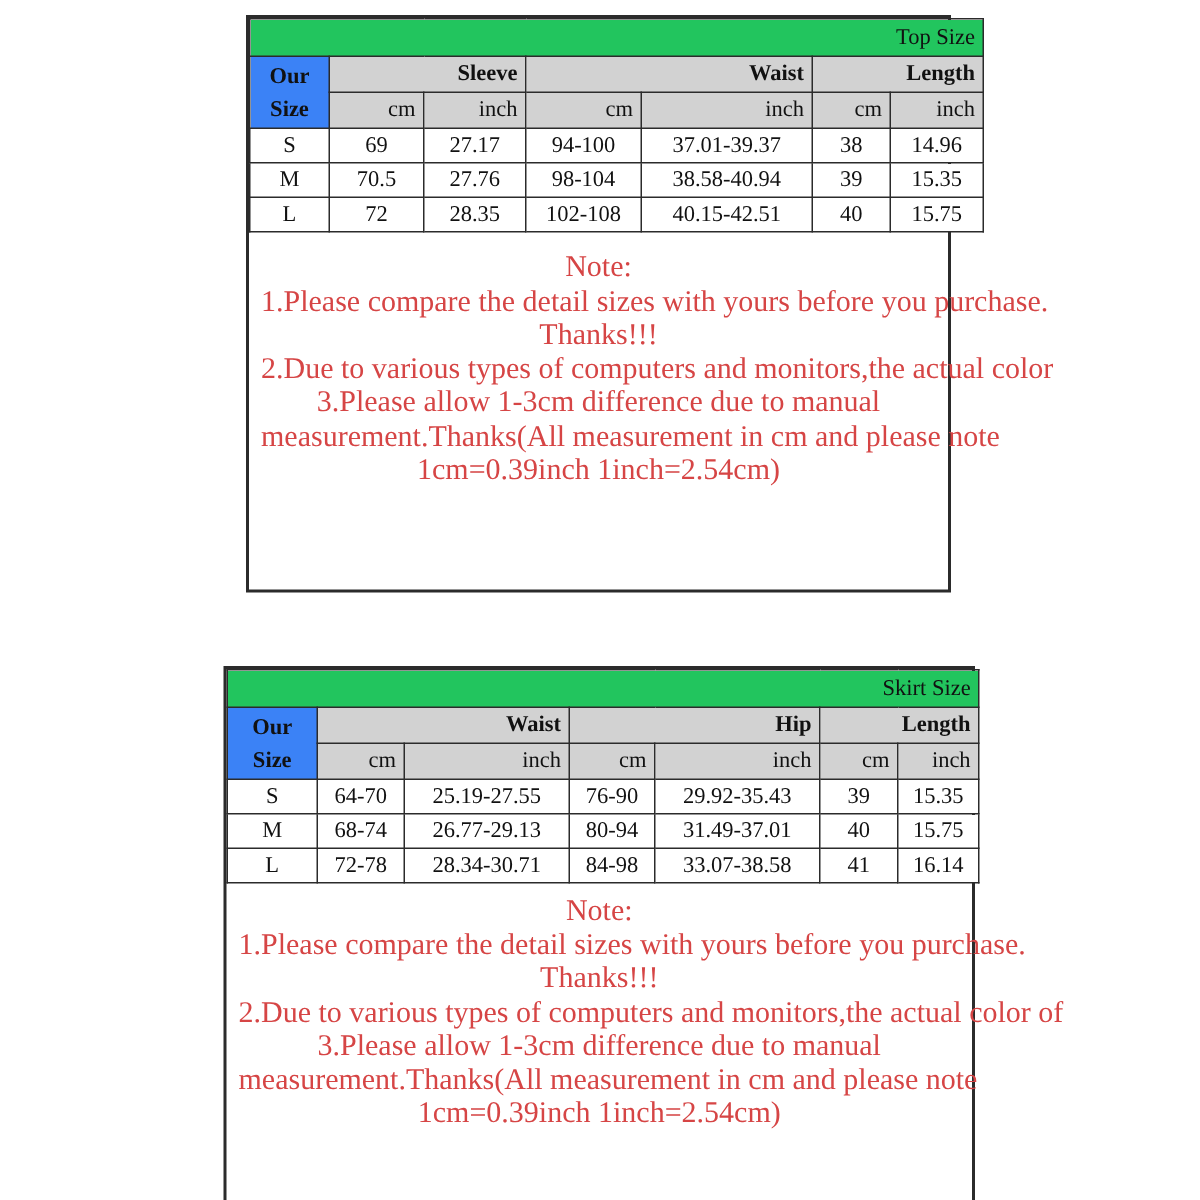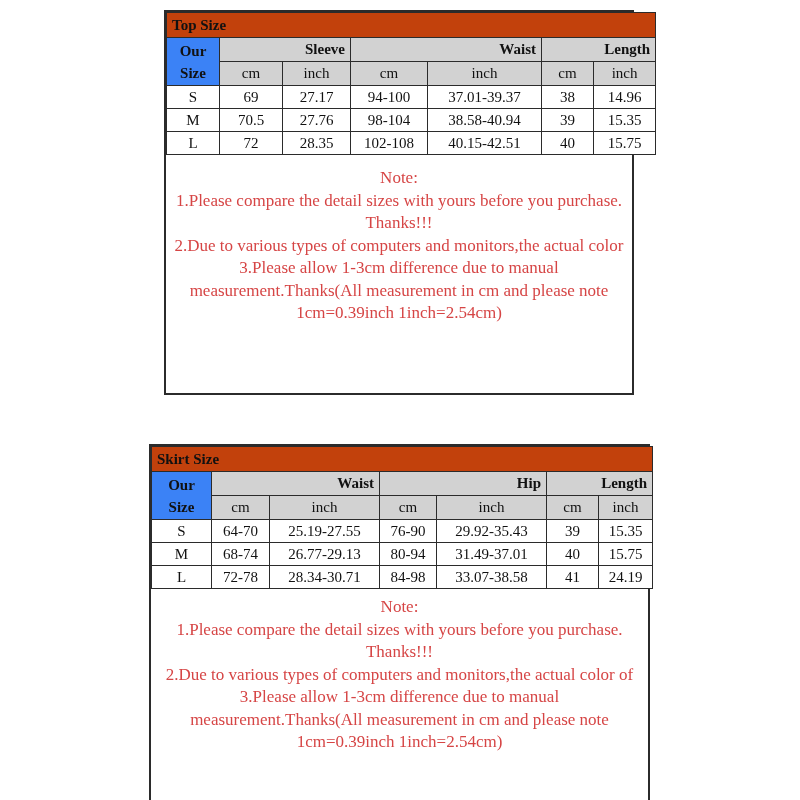--- a/index.html
+++ b/index.html
@@ -56,35 +56,35 @@
 
   .hdr {
     background: #d2d2d2;
     font-weight: bold;
     text-align: right;
     height: 23px;
     line-height: 23px;
   }
 
   .hdr-title {
-    background: #c2410c;
-    font-weight: bold;
-    text-align: left;
+    background: #22c55e;
+    font-weight: normal;
+    text-align: right;
     font-size: 16px;
     height: 24px;
     line-height: 24px;
     border-top: none;
     border-left: none;
     border-right: none;
   }
 
   .sub-unit {
     background: #d2d2d2;
     font-weight: normal;
-    text-align: center;
+    text-align: right;
     height: 23px;
     line-height: 23px;
     font-size: 15px;
   }
 
   .size-col {
     background: #3b82f6;
     font-weight: bold;
     text-align: center;
     vertical-align: middle;
@@ -102,21 +102,21 @@
 
   .note-area {
     position: absolute;
     left: 0;
     right: 0;
     bottom: 0;
     padding: 0 8px;
     box-sizing: border-box;
     text-align: center;
     color: #d64545;
-    font-size: 17px;
+    font-size: 20px;
     line-height: 22.5px;
     font-family: "Liberation Serif", "DejaVu Serif", serif;
   }
 
   #top-note {
     top: 155px;
   }
 
   #skirt-note {
     top: 150px;
@@ -255,21 +255,21 @@
         <td class="data-cell">40</td>
         <td class="data-cell">15.75</td>
       </tr>
       <tr>
         <td class="data-cell">L</td>
         <td class="data-cell">72-78</td>
         <td class="data-cell">28.34-30.71</td>
         <td class="data-cell">84-98</td>
         <td class="data-cell">33.07-38.58</td>
         <td class="data-cell">41</td>
-        <td class="data-cell">24.19</td>
+        <td class="data-cell">16.14</td>
       </tr>
     </tbody>
   </table>
 
   <div class="note-area" id="skirt-note">
     <span class="note-line">Note:</span>
     <span class="note-line">1.Please compare the detail sizes with yours before you purchase.</span>
     <span class="note-line">Thanks!!!</span>
     <span class="note-line">2.Due to various types of computers and monitors,the actual color of</span>
     <span class="note-line">3.Please allow 1-3cm difference due to manual</span>

